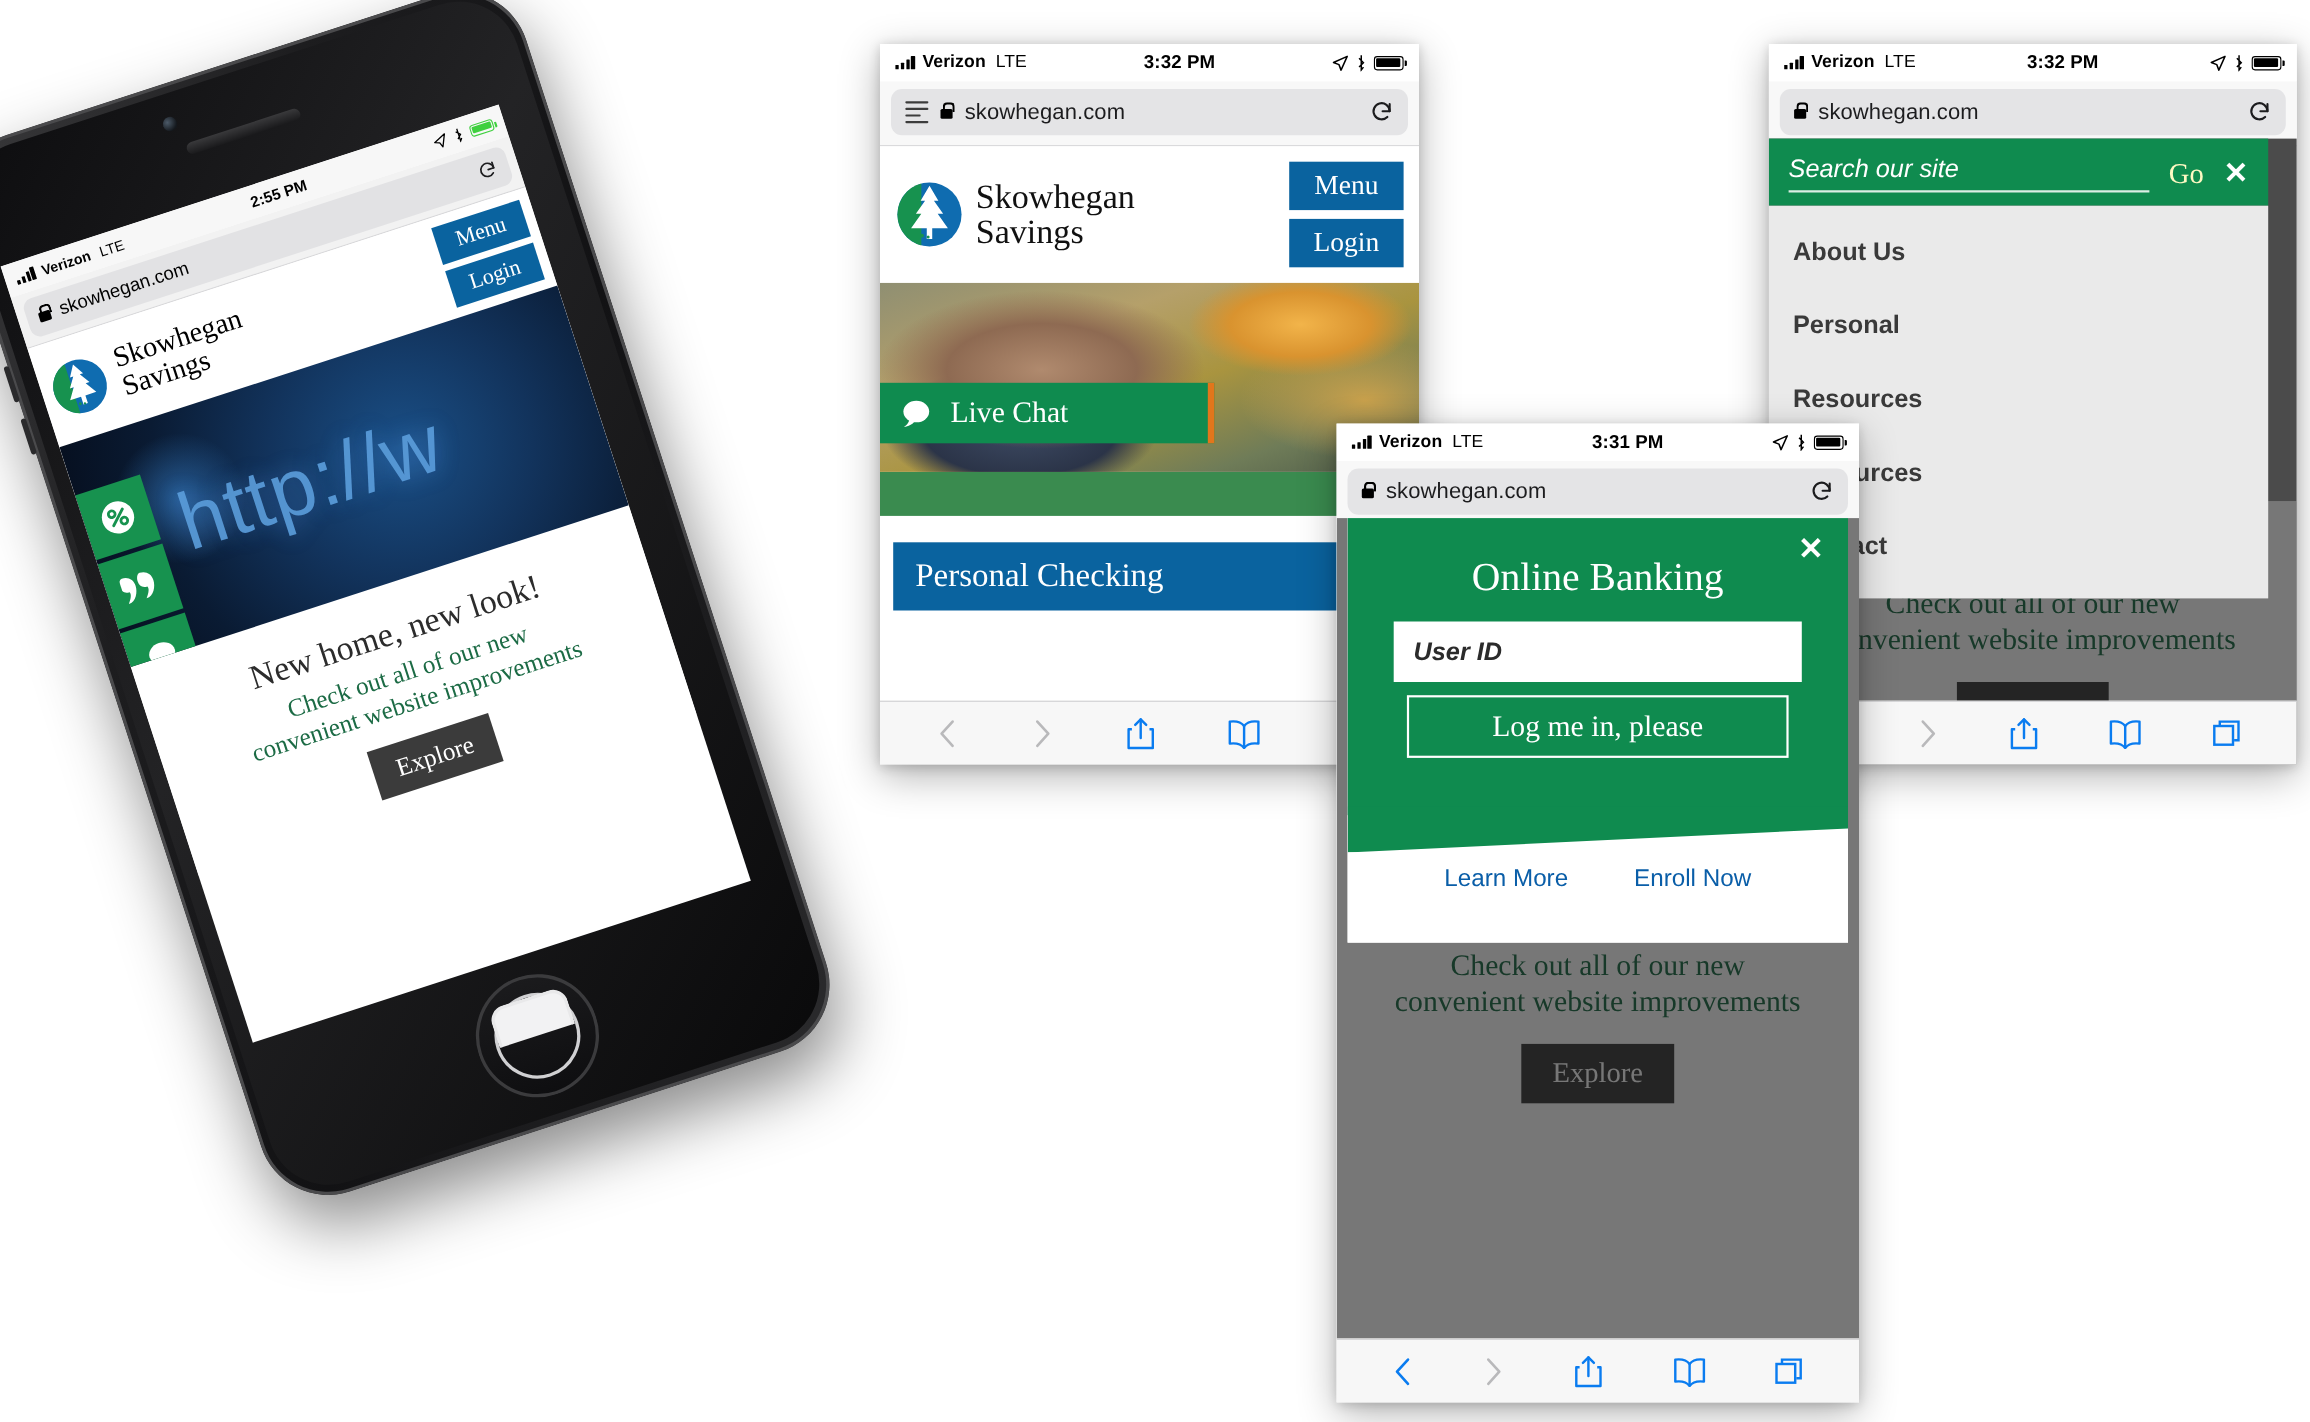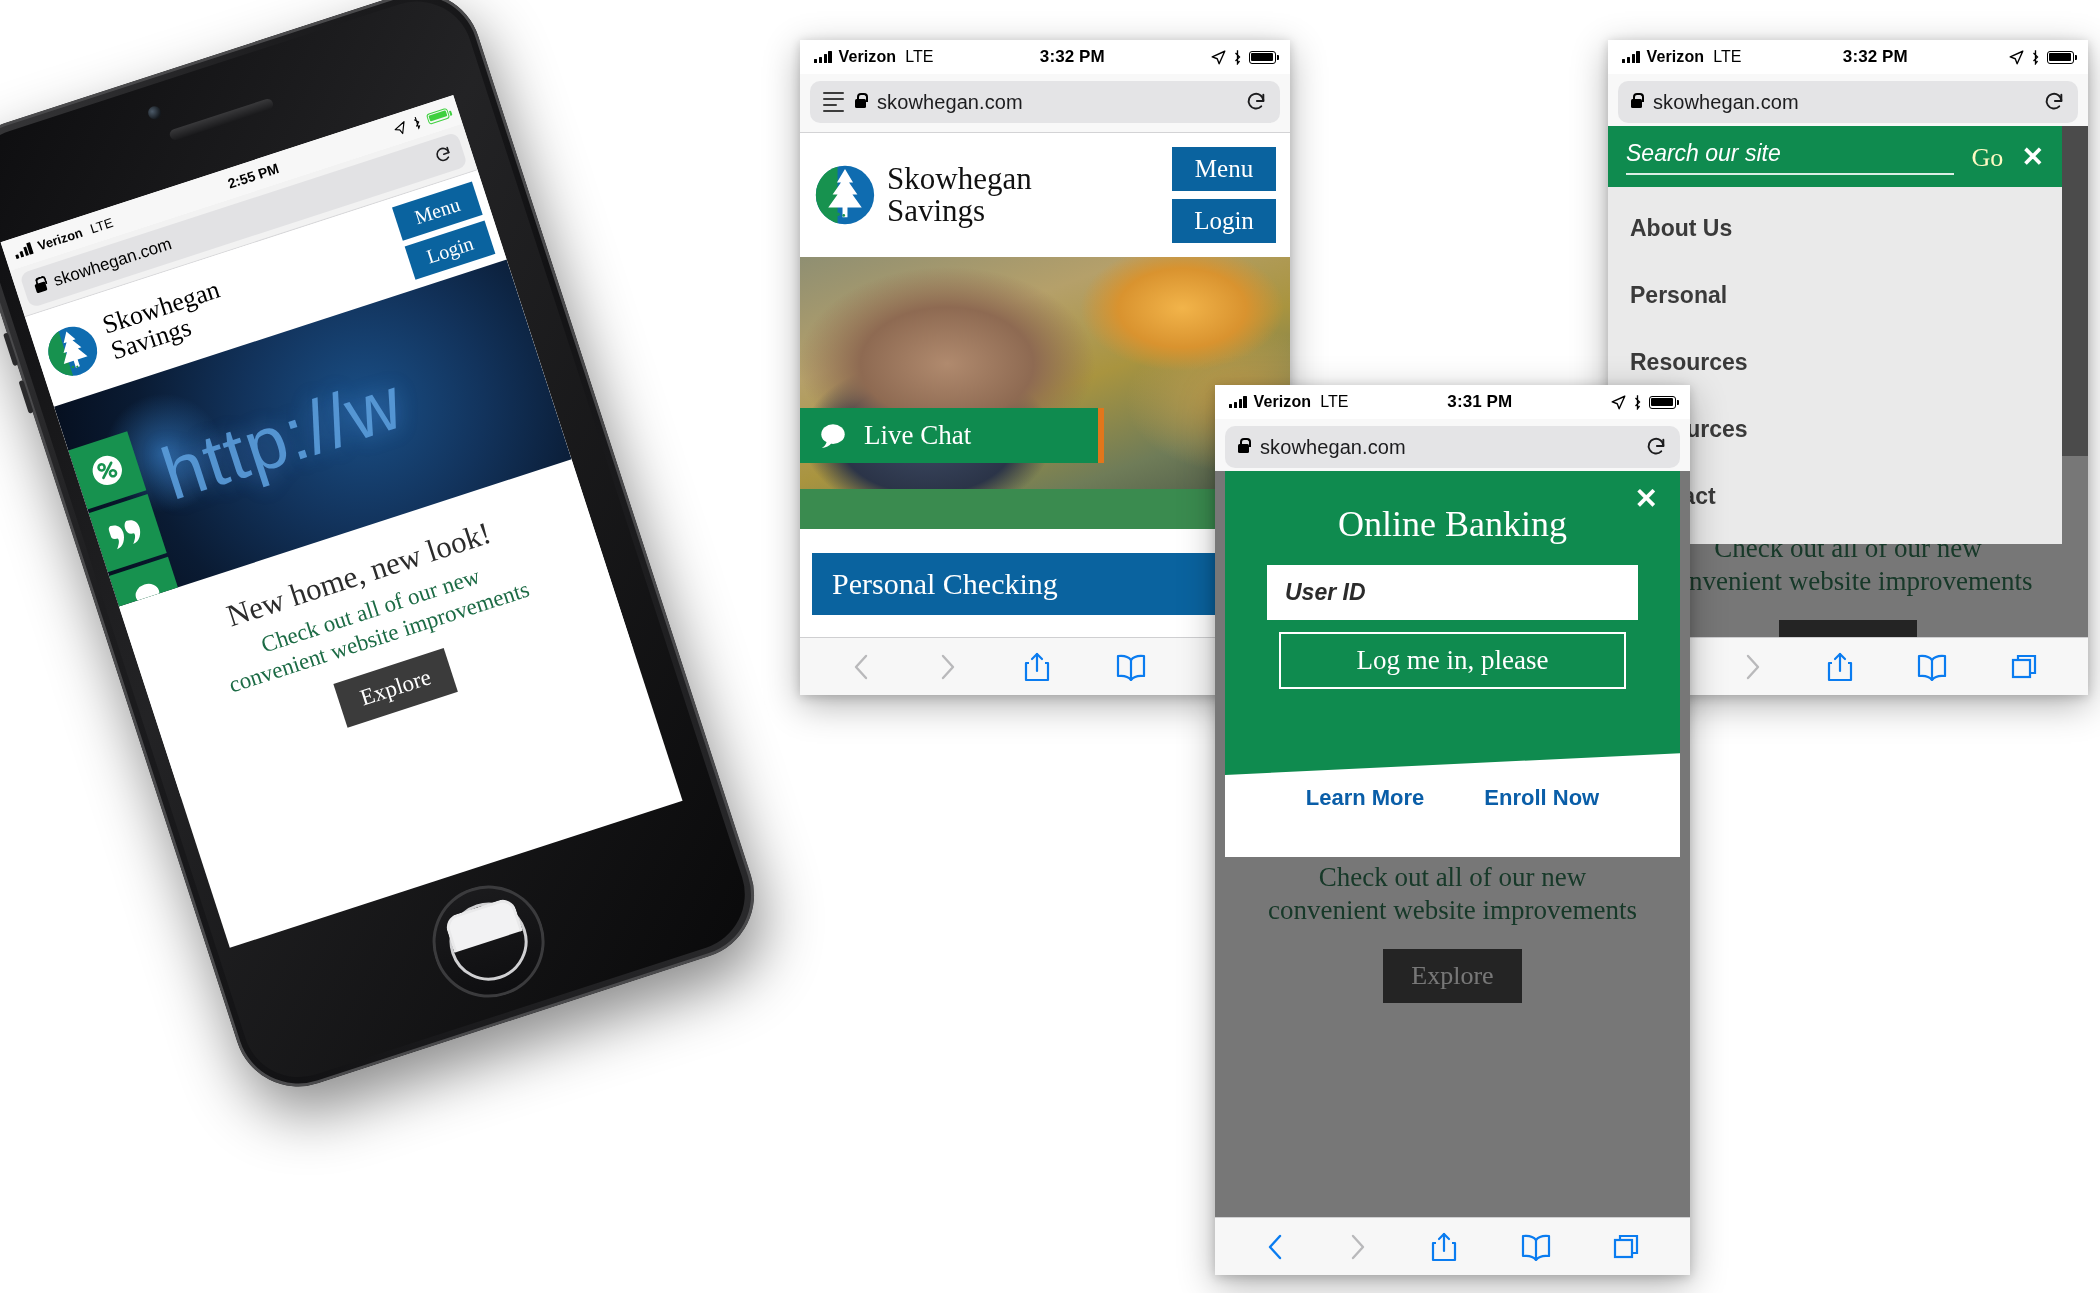--- a/index.html
+++ b/index.html
@@ -102,21 +102,21 @@
   }
   .hdr-btns { margin-left:auto; display:flex; flex-direction:column; gap:8px; }
   .btn-blue {
     background:#0a639f; color:#fff;
     font-family:"Liberation Serif", serif;
     font-size: 25px; text-align:center;
     padding: 8px 22px; min-width: 104px;
   }
 
   
-  .hero { position:relative; height: 232px; overflow:hidden; }
+  .hero { position:relative; height: 172px; overflow:hidden; }
   .livechat {
     position:absolute; left:0; bottom: 26px;
     background:#0f8b4f; color:#fff;
     display:flex; align-items:center; gap:16px;
     padding: 12px 22px 12px 18px;
     width: 62%;
     border-right: 6px solid #e2761b;
     font-family:"Liberation Serif", serif;
     font-size: 27px;
   }
@@ -191,21 +191,21 @@
     background:#fff; padding: 14px 18px; font-size: 23px; font-style:italic;
     font-weight:700; color:#2b2b2b; margin: 0 16px;
   }
   .loginbtn {
     border:2px solid #fff; color:#fff; text-align:center;
     font-family:"Liberation Serif", serif; font-size:27px;
     padding: 11px 0; margin: 12px 28px 0 28px;
   }
   .modal-white { background:#fff; padding: 44px 0 46px 0; text-align:center; }
   .modal-links { display:flex; justify-content:center; gap: 60px; }
-  .modal-links a { color:#0a5ea8; font-size:22px; font-weight:700; text-decoration:none; }
+  .modal-links a { color:#0a5ea8; font-size:22px; font-weight:400; text-decoration:none; }
 
   
   #tilted {
     position:absolute; left: 10px; top: 0px; width: 700px; height: 930px;
     transform: rotate(-18deg);
     transform-origin: 50% 50%;
   }
   .device-body {
     position:absolute; left: 55px; top: 30px; width: 540px; height: 1010px;
     background: linear-gradient(125deg,#3a3a3c 0%, #1d1d1f 28%, #121214 60%, #2b2b2d 100%);

